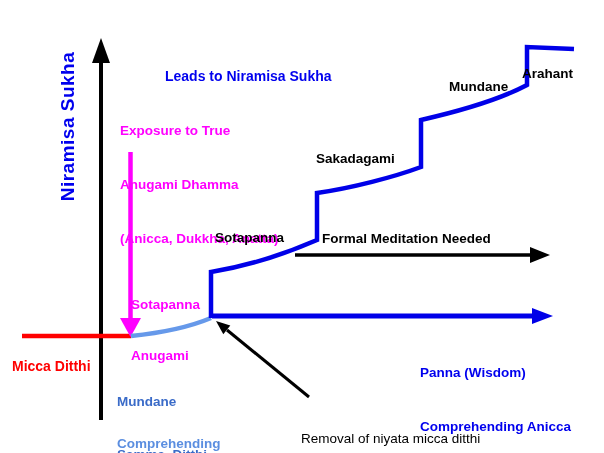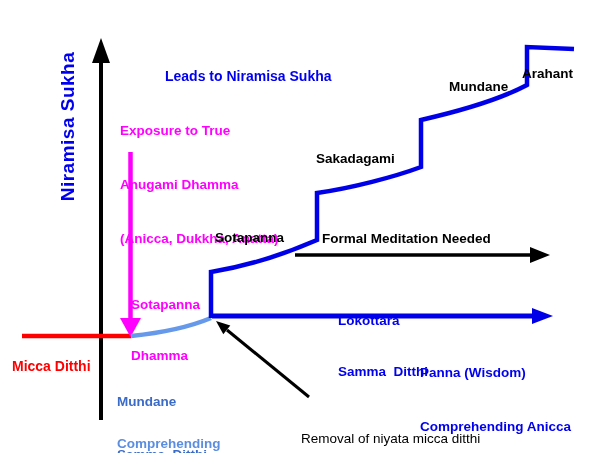--- a/index.html
+++ b/index.html
@@ -66,21 +66,21 @@
   </div>
 
   <div class="txt magenta" style="left:120px;top:86px;line-height:18px;">
     <div>Exposure to True</div>
     <div>Anugami Dhamma</div>
     <div>(Anicca, Dukkha, Anatta)</div>
   </div>
 
   <div class="txt magenta" style="left:131px;top:262px;">
     <div>Sotapanna</div>
-    <div>Dhamma</div>
+    <div>Anugami</div>
   </div>
 
   <div class="txt" style="left:215px;top:229px;">Sotapanna</div>
   <div class="txt" style="left:316px;top:150px;">Sakadagami</div>
   <div class="txt" style="left:449px;top:78px;">Mundane</div>
   <div class="txt" style="left:522px;top:23px;margin-top:42px;">Arahant</div>
 
   <div class="txt red-text" style="left:12px;top:358px;font-size:14px;">Micca Ditthi</div>
 
   <div class="txt mundane" style="left:117px;top:358px;line-height:17.5px;">
@@ -88,24 +88,20 @@
     <div>Samma  Ditthi</div>
   </div>
 
   <div class="txt compre" style="left:117px;top:400px;line-height:17.5px;">
     <div>Comprehending</div>
     
   </div>
 
   <div class="txt" style="left:322px;top:230px;">Formal Meditation Needed</div>
 
-  <div class="txt blue" style="left:338px;top:278px;">
-    <div>Lokottara</div>
-    <div>Samma  Ditthi</div>
-  </div>
 
   <div class="txt blue" style="left:420px;top:328px;line-height:18px;">
     <div>Panna (Wisdom)</div>
     <div>Comprehending Anicca</div>
   </div>
 
   <div class="txt regular" style="left:301px;top:396px;">
     <div>Removal of niyata micca ditthi</div>
     
     

